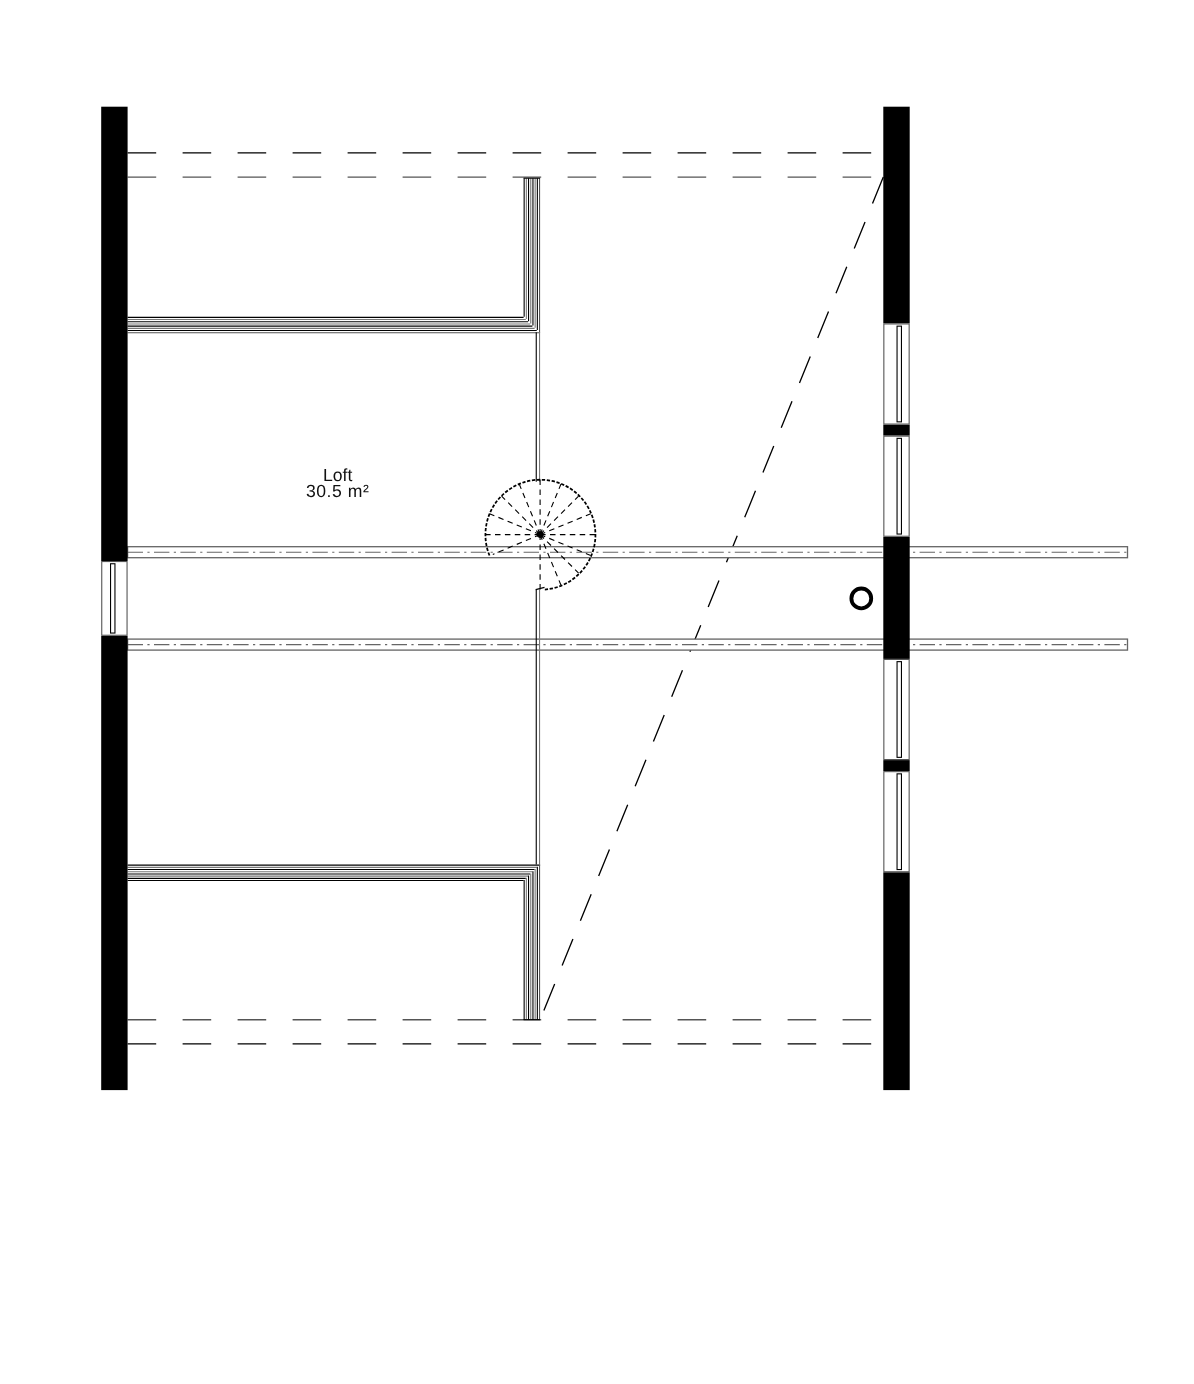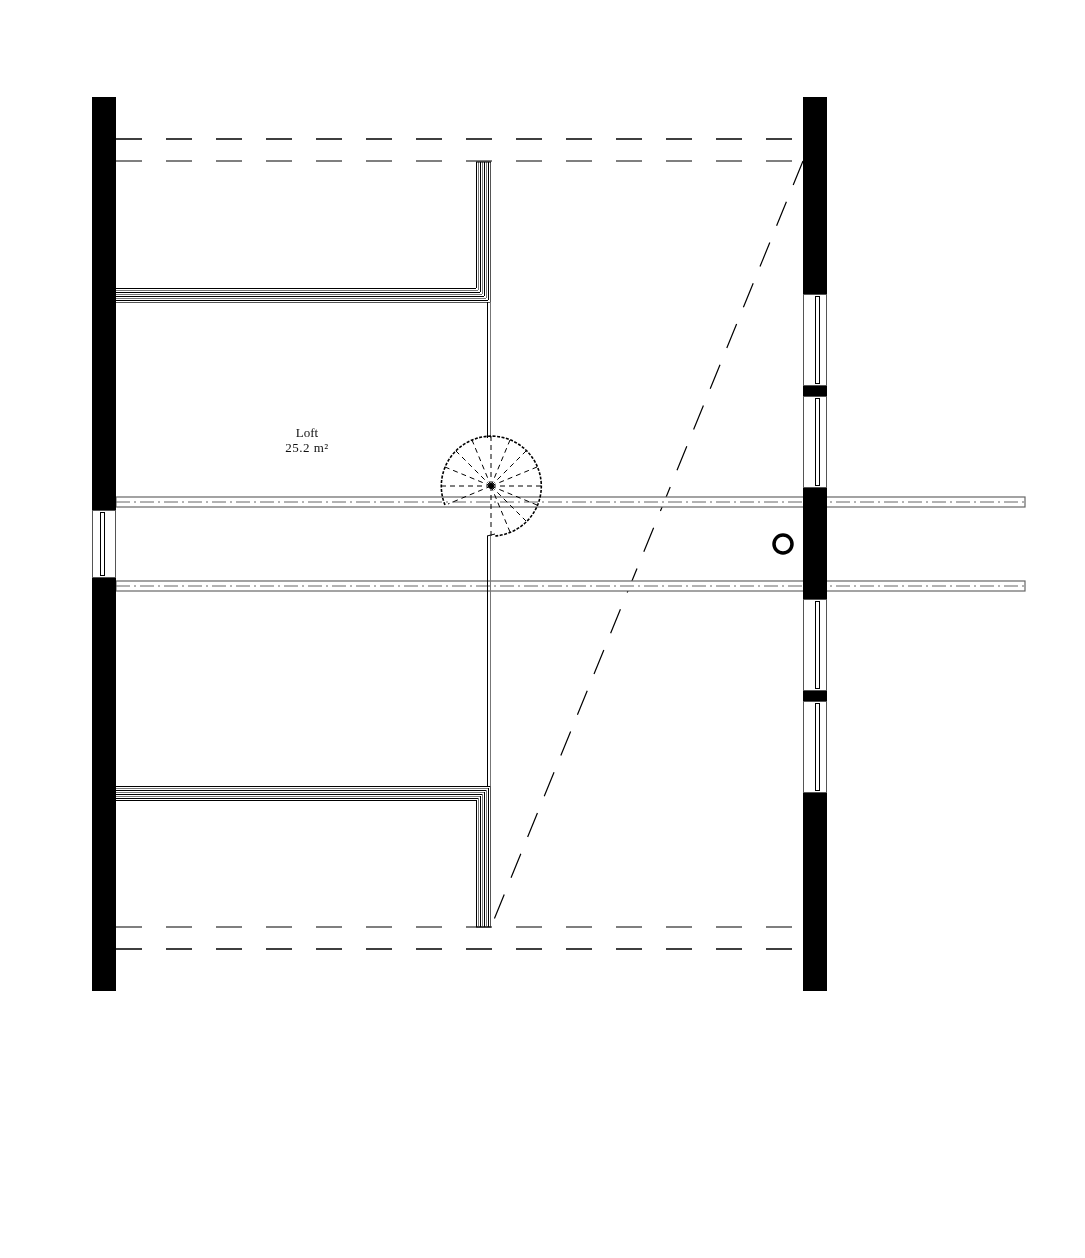--- a/index.html
+++ b/index.html
@@ -1,20 +1,20 @@
 <!DOCTYPE html>
 <html><head>
 <meta charset="utf-8">
 <style>
   html, body { margin: 0; padding: 0; background: #ffffff; }
   body { width: 1085px; height: 1258px; position: relative; overflow: hidden;
          font-family: "DejaVu Sans Mono", monospace; }
   #plan { position: absolute; left: 0; top: 0; width: 1085px; height: 1258px; }
-  .room-label { position: absolute; text-align: center; font-family: Liberation Serif, serif;
-                font-size: 13px; line-height: 15px; color: #111; }
+  .room-label { position: absolute; text-align: center; font-family: Liberation Sans, sans-serif;
+                font-size: 16px; line-height: 15px; color: #111; }
   .room-name { display: block; }
   .room-area { display: block; letter-spacing: 0.5px; }
 </style>
 </head>
 <body>
 
 <svg id="plan" xmlns="http://www.w3.org/2000/svg" width="1085" height="1258" viewBox="0 0 1085 1258">
 
   <g stroke-width="1.3" fill="none">
     <line x1="116" y1="139" x2="803" y2="139" stroke="#000" stroke-dasharray="26,24"></line>
@@ -142,14 +142,14 @@
   <g fill="#fff" stroke="#555" stroke-width="1">
     <rect x="803.5" y="701.5" width="23" height="91"></rect>
     <rect x="815.5" y="703.5" width="4" height="87" stroke="#000"></rect>
   </g>
 
   <circle cx="783" cy="544" r="9" fill="none" stroke="#000" stroke-width="3.5"></circle>
 </svg>
 
 <div class="room-label" style="left:257px; top:425px; width:100px;">
   <span class="room-name">Loft</span>
-  <span class="room-area">25.2 m²</span>
+  <span class="room-area">30.5 m²</span>
 </div>
 
 </body></html>

